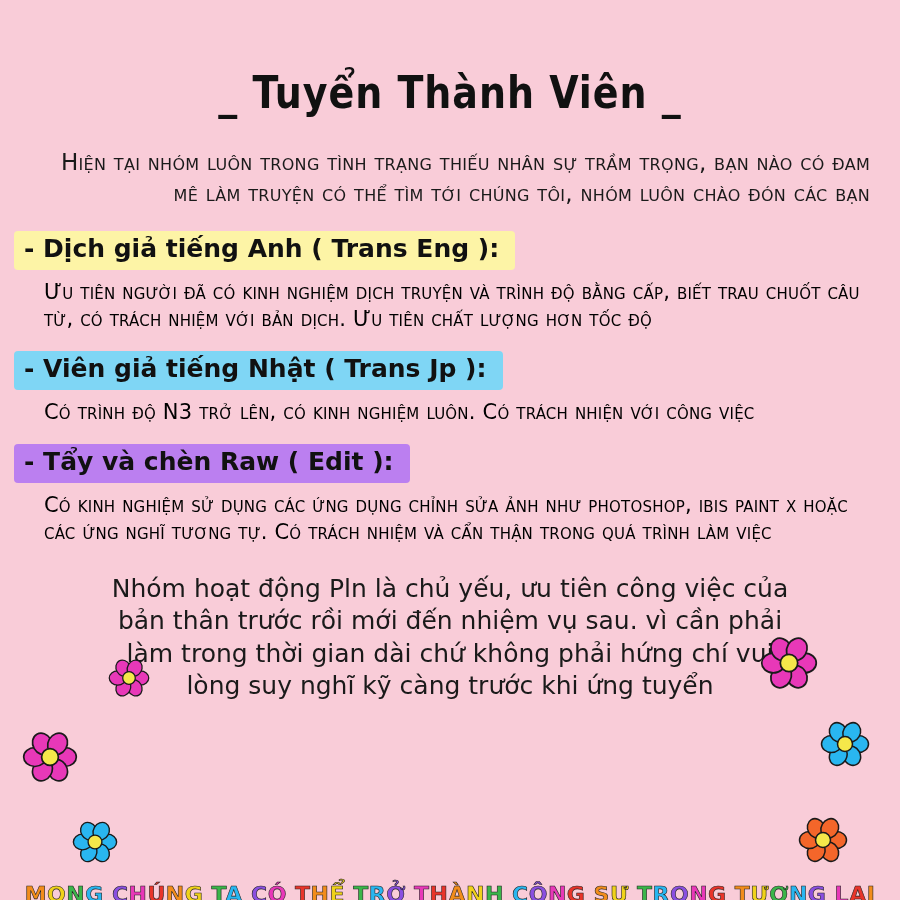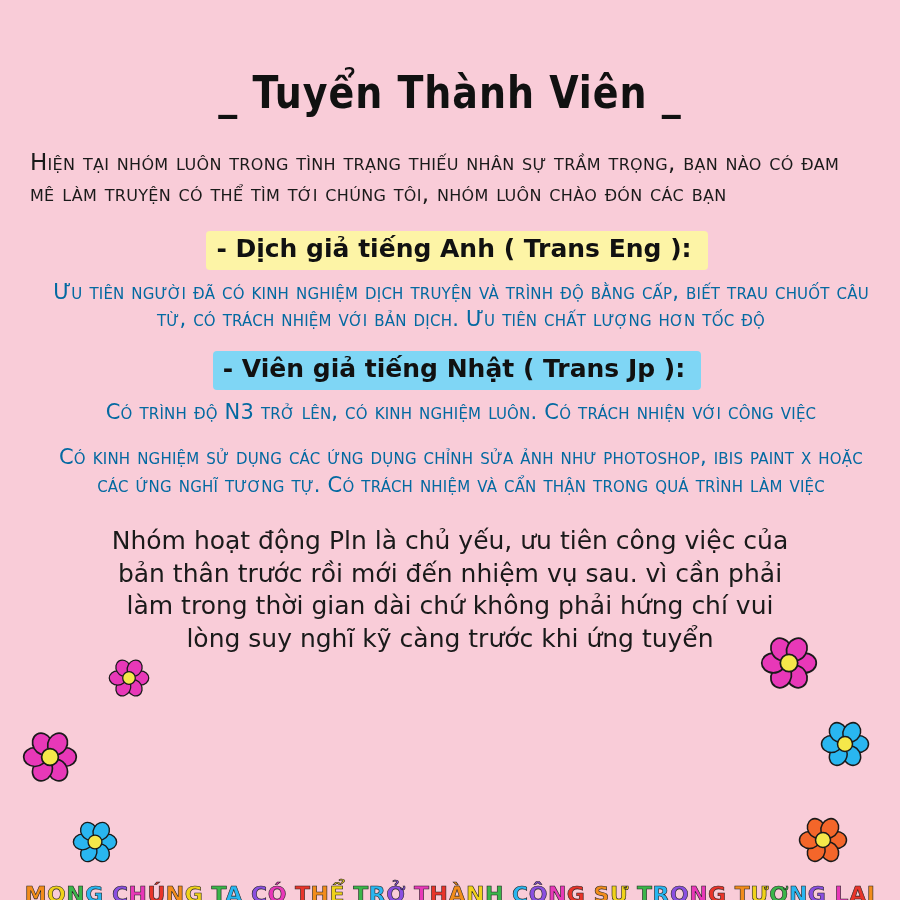--- a/index.html
+++ b/index.html
@@ -30,53 +30,52 @@
     letter-spacing: 1px;
     color: #111111;
     padding-top: 40px;
     line-height: 1.1;
     font-stretch: condensed;
     transform: scaleX(0.96);
   }
 
   
   .intro {
-    text-align: left;
+    text-align: right;
     font-size: 23px;
     color: #1a1a1a;
     line-height: 1.32;
     margin-top: 22px;
     padding: 0 30px;
     font-variant: small-caps;
     letter-spacing: 0.3px;
   }
 
   
   .section {
     margin-top: 18px;
     padding-left: 14px;
-    text-align: center;
   }
   .tag {
     display: inline-block;
     font-size: 25px;
     font-weight: bold;
     color: #111111;
     padding: 4px 16px 6px 10px;
     border-radius: 4px;
     line-height: 1.15;
     white-space: nowrap;
   }
   .tag-eng { background: #fdf4a6; }
   .tag-jp  { background: #7fd6f5; }
   .tag-edit{ background: #bb7ff0; }
 
   .body-text {
     font-size: 21px;
-    color: #0369a1;
+    color: #000000;
     line-height: 1.30;
     margin-top: 9px;
     padding-left: 30px;
     padding-right: 22px;
     font-variant: small-caps;
     letter-spacing: 0.2px;
   }
 
   
   .note {
@@ -125,20 +124,21 @@
     <div class="tag tag-eng">- Dịch giả tiếng Anh ( Trans Eng ):</div>
     <div class="body-text">Ưu tiên người đã có kinh nghiệm dịch truyện và trình độ bằng cấp, biết trau chuốt câu từ, có trách nhiệm với bản dịch. Ưu tiên chất lượng hơn tốc độ</div>
   </div>
 
   <div class="section">
     <div class="tag tag-jp">- Viên giả tiếng Nhật ( Trans Jp ):</div>
     <div class="body-text">Có trình độ N3 trở lên, có kinh nghiệm luôn. Có trách nhiện với công việc</div>
   </div>
 
   <div class="section">
+    <div class="tag tag-edit">- Tẩy và chèn Raw ( Edit ):</div>
     <div class="body-text">Có kinh nghiệm sử dụng các ứng dụng chỉnh sửa ảnh như photoshop, ibis paint x hoặc các ứng nghĩ tương tự. Có trách nhiệm và cẩn thận trong quá trình làm việc</div>
   </div>
 
   <p class="note">Nhóm hoạt động Pln là chủ yếu, ưu tiên công việc của bản thân trước rồi mới đến nhiệm vụ sau. vì cần phải làm trong thời gian dài chứ không phải hứng chí vui lòng suy nghĩ kỹ càng trước khi ứng tuyển</p>
 
   <div class="footer">
     <span><span style="color: rgb(232, 52, 42);">_</span><span> </span><span style="color: rgb(242, 140, 27);">M</span><span style="color: rgb(240, 210, 26);">O</span><span style="color: rgb(59, 181, 74);">N</span><span style="color: rgb(41, 182, 240);">G</span><span> </span><span style="color: rgb(138, 79, 224);">C</span><span style="color: rgb(232, 56, 184);">H</span><span style="color: rgb(232, 52, 42);">Ú</span><span style="color: rgb(242, 140, 27);">N</span><span style="color: rgb(240, 210, 26);">G</span><span> </span><span style="color: rgb(59, 181, 74);">T</span><span style="color: rgb(41, 182, 240);">A</span><span> </span><span style="color: rgb(138, 79, 224);">C</span><span style="color: rgb(232, 56, 184);">Ó</span><span> </span><span style="color: rgb(232, 52, 42);">T</span><span style="color: rgb(242, 140, 27);">H</span><span style="color: rgb(240, 210, 26);">Ể</span><span> </span><span style="color: rgb(59, 181, 74);">T</span><span style="color: rgb(41, 182, 240);">R</span><span style="color: rgb(138, 79, 224);">Ở</span><span> </span><span style="color: rgb(232, 56, 184);">T</span><span style="color: rgb(232, 52, 42);">H</span><span style="color: rgb(242, 140, 27);">À</span><span style="color: rgb(240, 210, 26);">N</span><span style="color: rgb(59, 181, 74);">H</span><span> </span><span style="color: rgb(41, 182, 240);">C</span><span style="color: rgb(138, 79, 224);">Ộ</span><span style="color: rgb(232, 56, 184);">N</span><span style="color: rgb(232, 52, 42);">G</span><span> </span><span style="color: rgb(242, 140, 27);">S</span><span style="color: rgb(240, 210, 26);">Ự</span><span> </span><span style="color: rgb(59, 181, 74);">T</span><span style="color: rgb(41, 182, 240);">R</span><span style="color: rgb(138, 79, 224);">O</span><span style="color: rgb(232, 56, 184);">N</span><span style="color: rgb(232, 52, 42);">G</span><span> </span><span style="color: rgb(242, 140, 27);">T</span><span style="color: rgb(240, 210, 26);">Ư</span><span style="color: rgb(59, 181, 74);">Ơ</span><span style="color: rgb(41, 182, 240);">N</span><span style="color: rgb(138, 79, 224);">G</span><span> </span><span style="color: rgb(232, 56, 184);">L</span><span style="color: rgb(232, 52, 42);">A</span><span style="color: rgb(242, 140, 27);">I</span><span> </span><span style="color: rgb(240, 210, 26);">_</span></span>
   </div>
 
   <div id="flower-layer">

